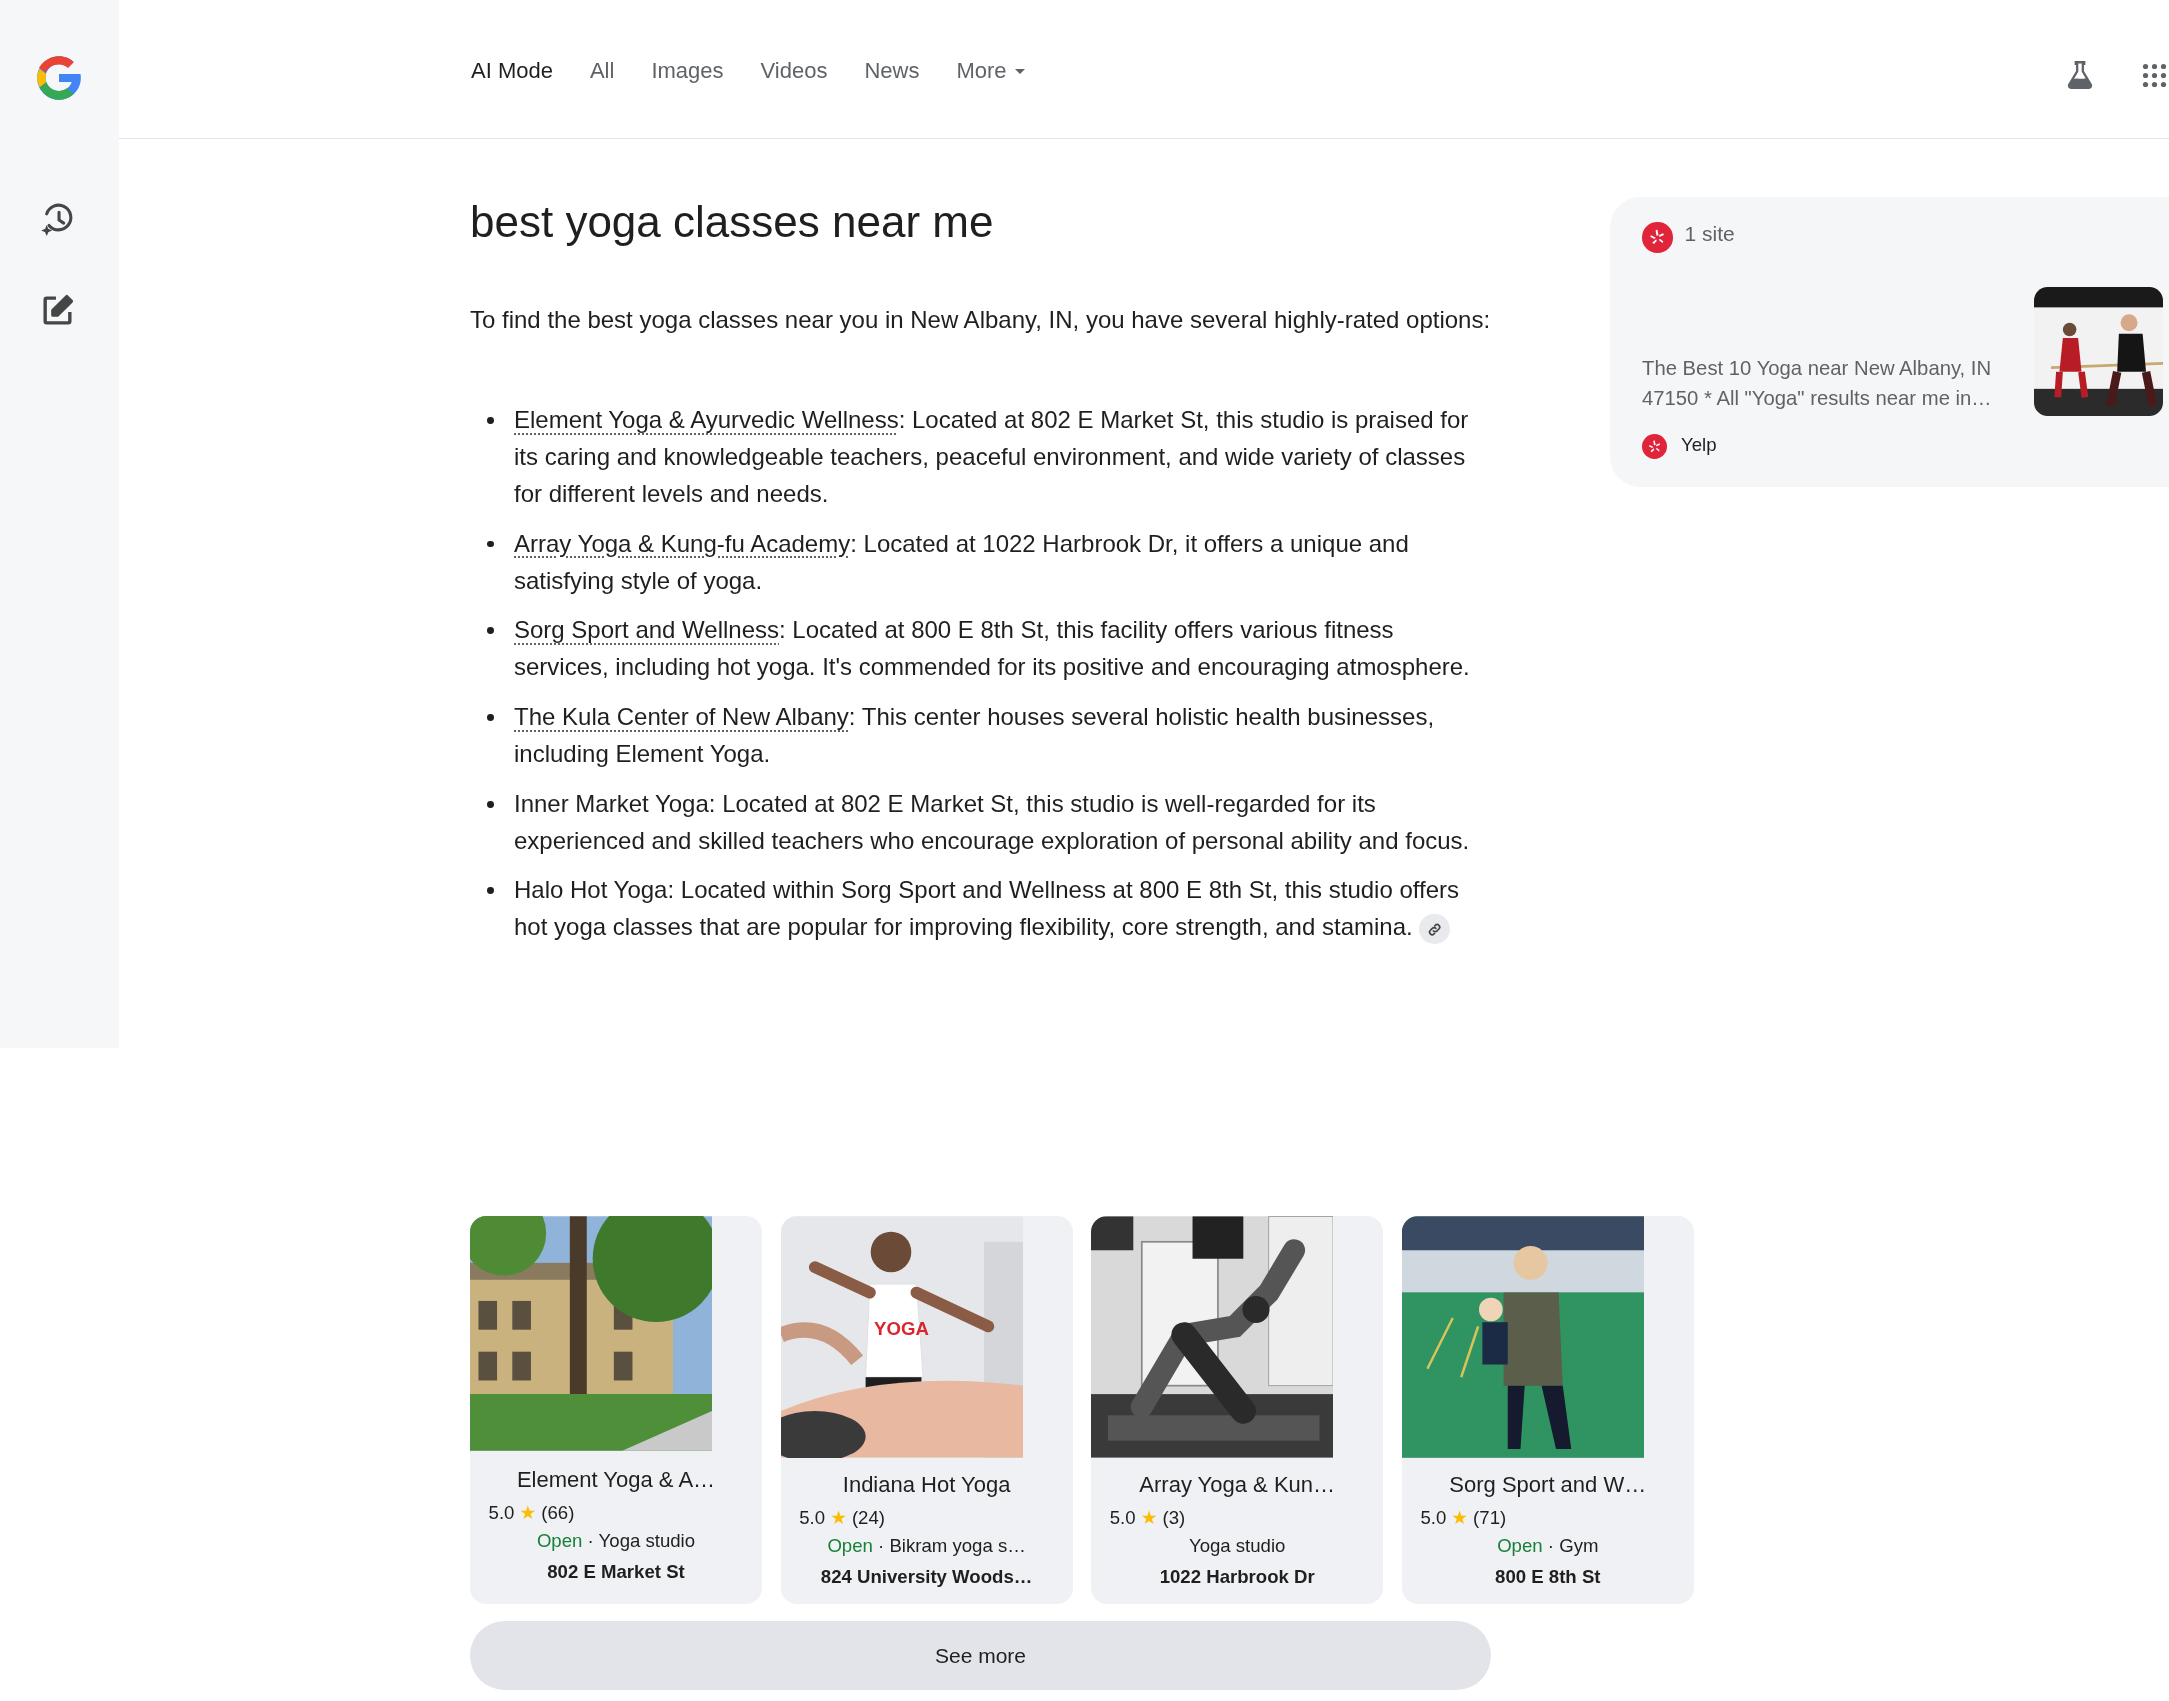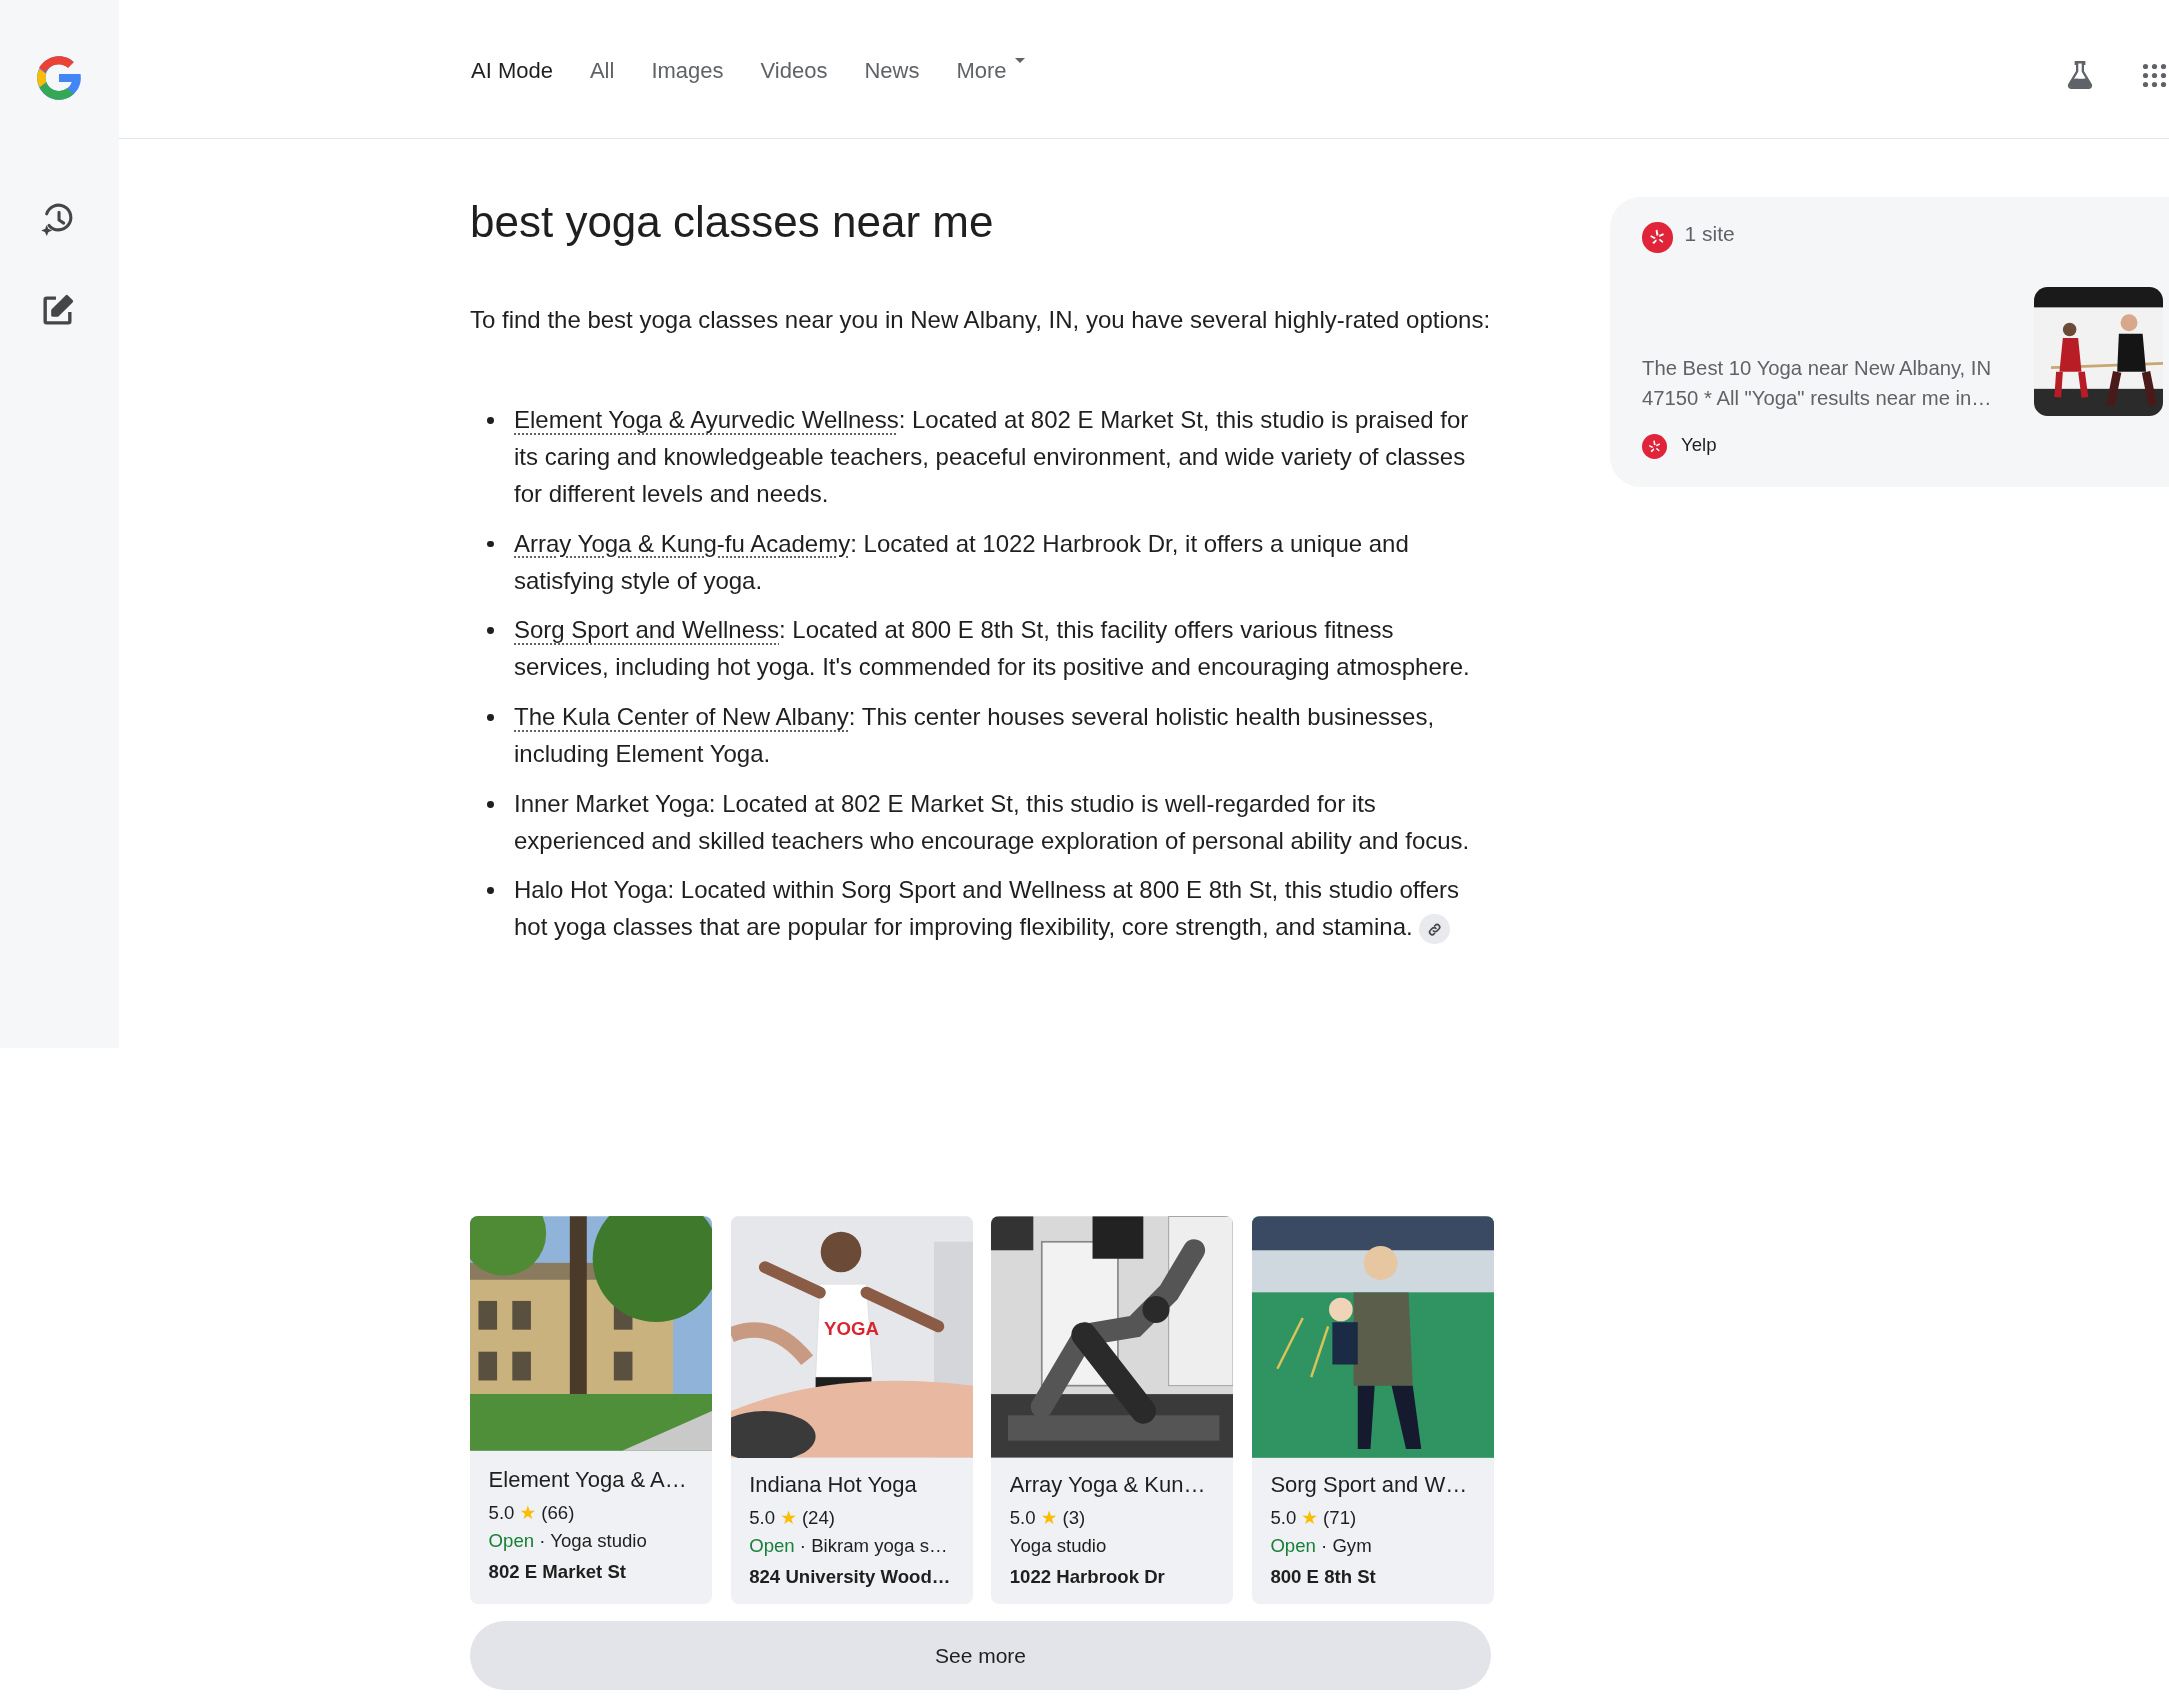--- a/index.html
+++ b/index.html
@@ -7,39 +7,39 @@
   body { font-family: "Liberation Sans", sans-serif; color: #1f1f1f; position: relative; }
 
   .sidebar { position: absolute; left: 0; top: 0; width: 119px; height: 1048px; background: #f6f7f9; }
   .sidebar .logo { position: absolute; left: 32px; top: 51px; width: 54px; height: 54px; }
   .sidebar .side-btn { position: absolute; left: 34px; width: 47px; height: 47px; display: flex; align-items: center; justify-content: center; border-radius: 50%; cursor: pointer; }
   .sidebar .history { top: 196px; }
   .sidebar .newchat { top: 288px; }
 
   .header { position: absolute; left: 119px; top: 0; right: 0; height: 139px; border-bottom: 1.7px solid #e3e4e7; background: #fff; }
   .tabs { position: absolute; left: 352px; top: 58px; display: flex; align-items: center; }
-  .tab { font-size: 22px; color: #5f6368; margin-right: 37px; cursor: pointer; white-space: nowrap; display: flex; }
+  .tab { font-size: 22px; color: #5f6368; margin-right: 37px; cursor: pointer; white-space: nowrap; display: flex; align-items: center; }
   .tab.active { color: #1f1f1f; }
   .tab .caret { margin-left: 8.5px; width: 0; height: 0; border-left: 5.1px solid transparent; border-right: 5.1px solid transparent; border-top: 5.1px solid #5f6368; }
   .header-icons { position: absolute; right: 0; top: 56px; }
   .hicon { position: absolute; width: 41px; height: 41px; display: flex; align-items: center; justify-content: center; cursor: pointer; }
   .hicon.labs { left: -111px; }
   .hicon.apps { left: -36px; }
 
   .main { position: absolute; left: 470px; top: 0; width: 1021px; }
   .query { position: absolute; top: 197px; left: 0; font-size: 44px; font-weight: 400; color: #1f1f1f; white-space: nowrap; }
   .intro { position: absolute; top: 301px; left: 0; width: 1021px; font-size: 24px; line-height: 37px; color: #1f1f1f; }
   .answer-list { position: absolute; top: 401px; left: 0; width: 1021px; list-style: none; }
   .answer-list li { position: relative; padding-left: 44px; font-size: 24px; line-height: 37px; margin-bottom: 12.7px; color: #1f1f1f; }
   .answer-list li::before { content: ""; position: absolute; left: 17px; top: 16px; width: 6.8px; height: 6.8px; border-radius: 50%; background: #1f1f1f; }
   .ent { text-decoration: underline dotted #5f6368; text-underline-offset: 5.1px; text-decoration-thickness: 1.7px; cursor: pointer; }
   .cite-chip { display: inline-flex; width: 30.5px; height: 30.5px; border-radius: 50%; background: #e9eaed; align-items: center; justify-content: center; vertical-align: middle; margin-left: 6.8px; cursor: pointer; }
 
   .places { position: absolute; top: 1216px; left: 0; display: flex; gap: 18.6px; }
-  .place { width: 242px; height: 388px; border-radius: 8px; background: #f0f1f4; overflow: hidden; cursor: pointer; position: relative; }
+  .place { width: 292px; height: 388px; border-radius: 16px; background: #f0f1f4; overflow: hidden; cursor: pointer; position: relative; text-align: center; }
   .place .photo { width: 100%; height: 242px; position: relative; overflow: hidden; }
   .place .photo svg { display: block; }
   .place .info { padding: 12px 18.6px 0 18.6px; }
   .place .name { font-size: 22px; color: #1f1f1f; white-space: nowrap; overflow: hidden; text-overflow: ellipsis; line-height: 29px; margin-bottom: 5.1px; }
   .place .rating { font-size: 18.6px; color: #1f1f1f; line-height: 27px; display: flex; align-items: center; }
   .place .star { color: #fbbc04; margin: 0 5.1px; font-size: 18.6px; }
   .place .meta { font-size: 18.6px; line-height: 30.5px; color: #1f1f1f; white-space: nowrap; overflow: hidden; text-overflow: ellipsis; }
   .place .open { color: #188038; }
   .place .addr { font-size: 18.6px; line-height: 30.5px; color: #1f1f1f; white-space: nowrap; overflow: hidden; text-overflow: ellipsis; font-weight: bold; }
 

